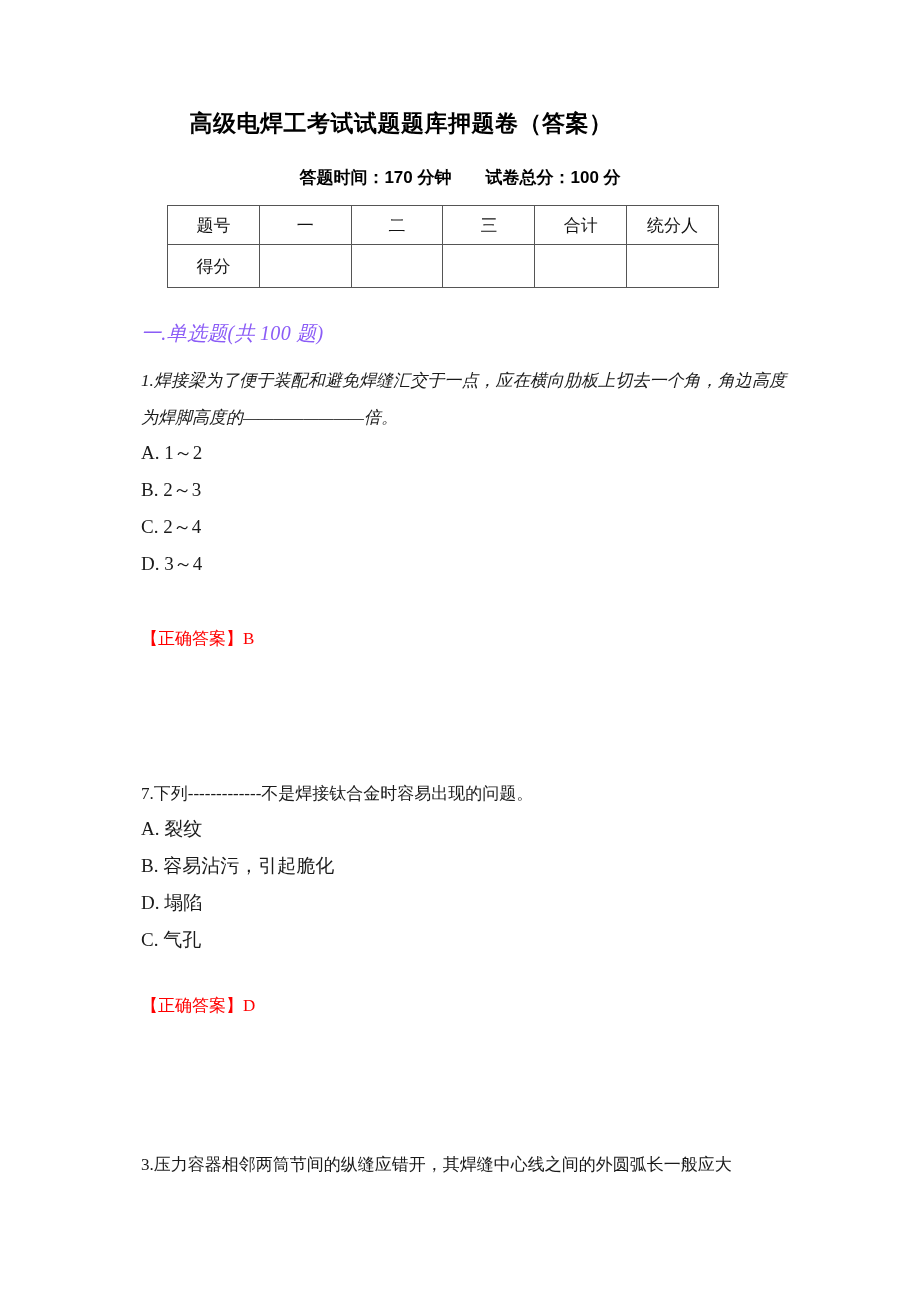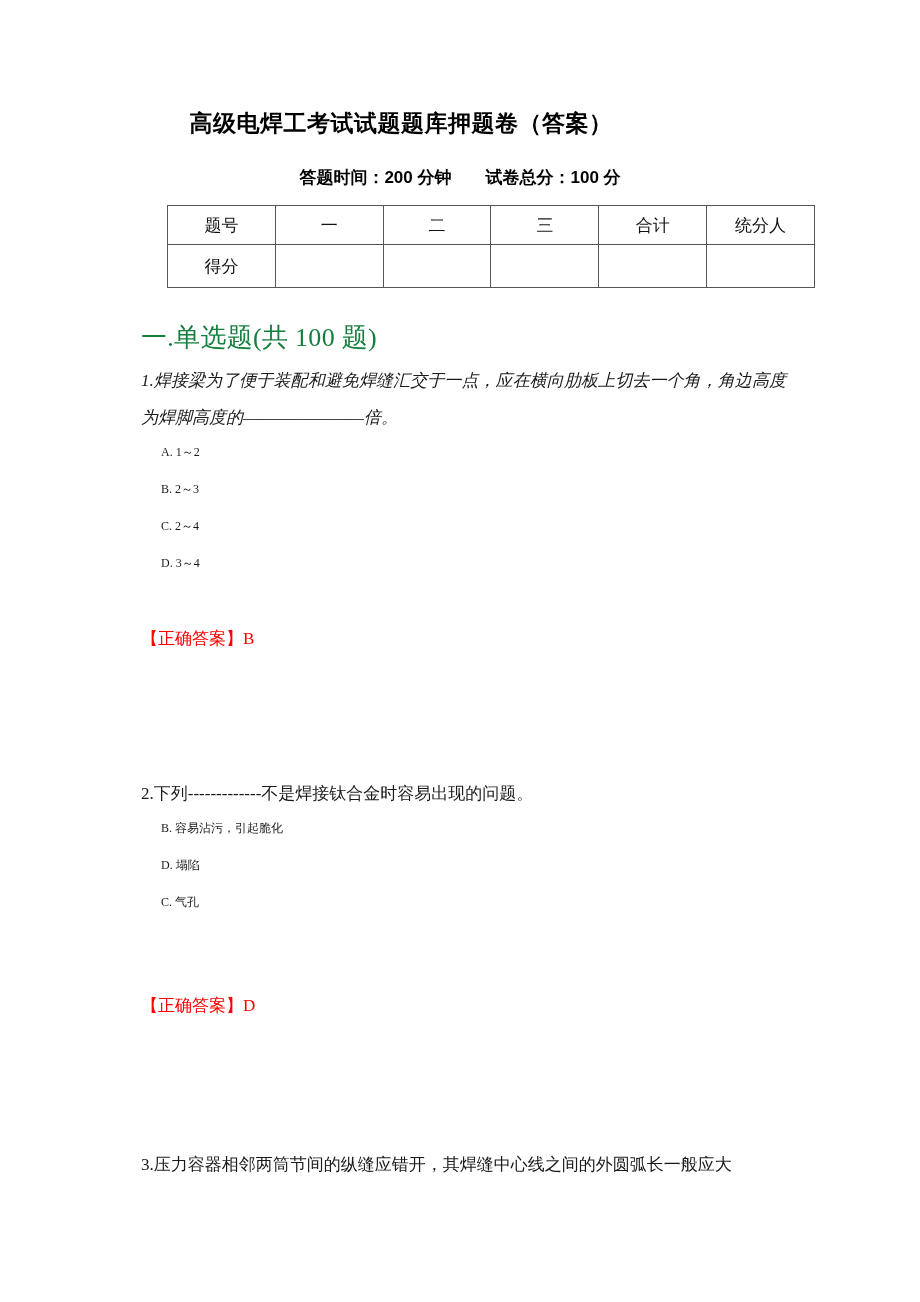--- a/index.html
+++ b/index.html
@@ -45,21 +45,21 @@
     font-weight: bold;
     font-size: 17px;
     color: #000;
     white-space: pre;
   }
   
   .score-table {
     position: absolute;
     top: 205px;
     left: 167px;
-    width: 648px;
+    width: 552px;
     border-collapse: collapse;
     table-layout: fixed;
   }
   .score-table td {
     border: 1px solid #555;
     height: 38px;
     text-align: center;
     vertical-align: middle;
     font-size: 17px;
     font-family: "Liberation Serif", "DejaVu Serif", serif;
@@ -68,43 +68,43 @@
   }
   .score-table tr.row-scores td {
     height: 42px;
     margin-top: 39px;
   }
   
   .section-heading {
     position: absolute;
     top: 320px;
     left: 141px;
-    font-size: 26px;
+    font-size: 20px;
     font-family: "Liberation Serif", "DejaVu Serif", serif;
-    color: #15803d;
+    color: #8b5cf6;
     letter-spacing: 0.3px;
+    font-style: italic;
   }
   
   .qblock {
     position: absolute;
     left: 141px;
     width: 645px;
   }
   .q-stem {
     font-size: 17px;
     line-height: 37px;
     color: #1a1a1a;
     text-align: justify;
     text-justify: inter-ideograph;
   }
   .q-option {
-    font-size: 12px;
+    font-size: 19px;
     line-height: 37px;
     color: #1a1a1a;
-    margin-left: 20px;
   }
   .q-answer {
     font-size: 17px;
     line-height: 30px;
     color: #ff0000;
     font-weight: 500;
   }
   
   #q1 { top: 362px; font-style: italic; }
   #q1-options { top: 434px; }
@@ -114,21 +114,21 @@
   #q2-answer { top: 991px; }
   #q3 { top: 1146px; }
 </style>
 </head>
 <body>
 
 <div class="page">
 
   <div class="doc-title">高级电焊工考试试题题库押题卷（答案）</div>
 
-  <div class="doc-subtitle">答题时间：200 分钟　　试卷总分：100 分</div>
+  <div class="doc-subtitle">答题时间：170 分钟　　试卷总分：100 分</div>
 
   <table class="score-table">
     <tbody>
       <tr class="row-header">
         <td>题号</td>
         <td>一</td>
         <td>二</td>
         <td>三</td>
         <td>合计</td>
         <td>统分人</td>
@@ -153,23 +153,24 @@
     <div class="q-option">A. 1～2</div>
     <div class="q-option">B. 2～3</div>
     <div class="q-option">C. 2～4</div>
     <div class="q-option">D. 3～4</div>
   </div>
   <div class="qblock" id="q1-answer">
     <span class="q-answer">【正确答案】</span><span class="q-answer">B</span>
   </div>
 
   <div class="qblock" id="q2">
-    <div class="q-stem">2.下列-------------不是焊接钛合金时容易出现的问题。</div>
+    <div class="q-stem">7.下列-------------不是焊接钛合金时容易出现的问题。</div>
   </div>
   <div class="qblock" id="q2-options">
+    <div class="q-option">A. 裂纹</div>
     <div class="q-option">B. 容易沾污，引起脆化</div>
     <div class="q-option">D. 塌陷</div>
     <div class="q-option">C. 气孔</div>
   </div>
   <div class="qblock" id="q2-answer">
     <span class="q-answer">【正确答案】</span><span class="q-answer">D</span>
   </div>
 
   <div class="qblock" id="q3">
     <div class="q-stem">3.压力容器相邻两筒节间的纵缝应错开，其焊缝中心线之间的外圆弧长一般应大</div>

